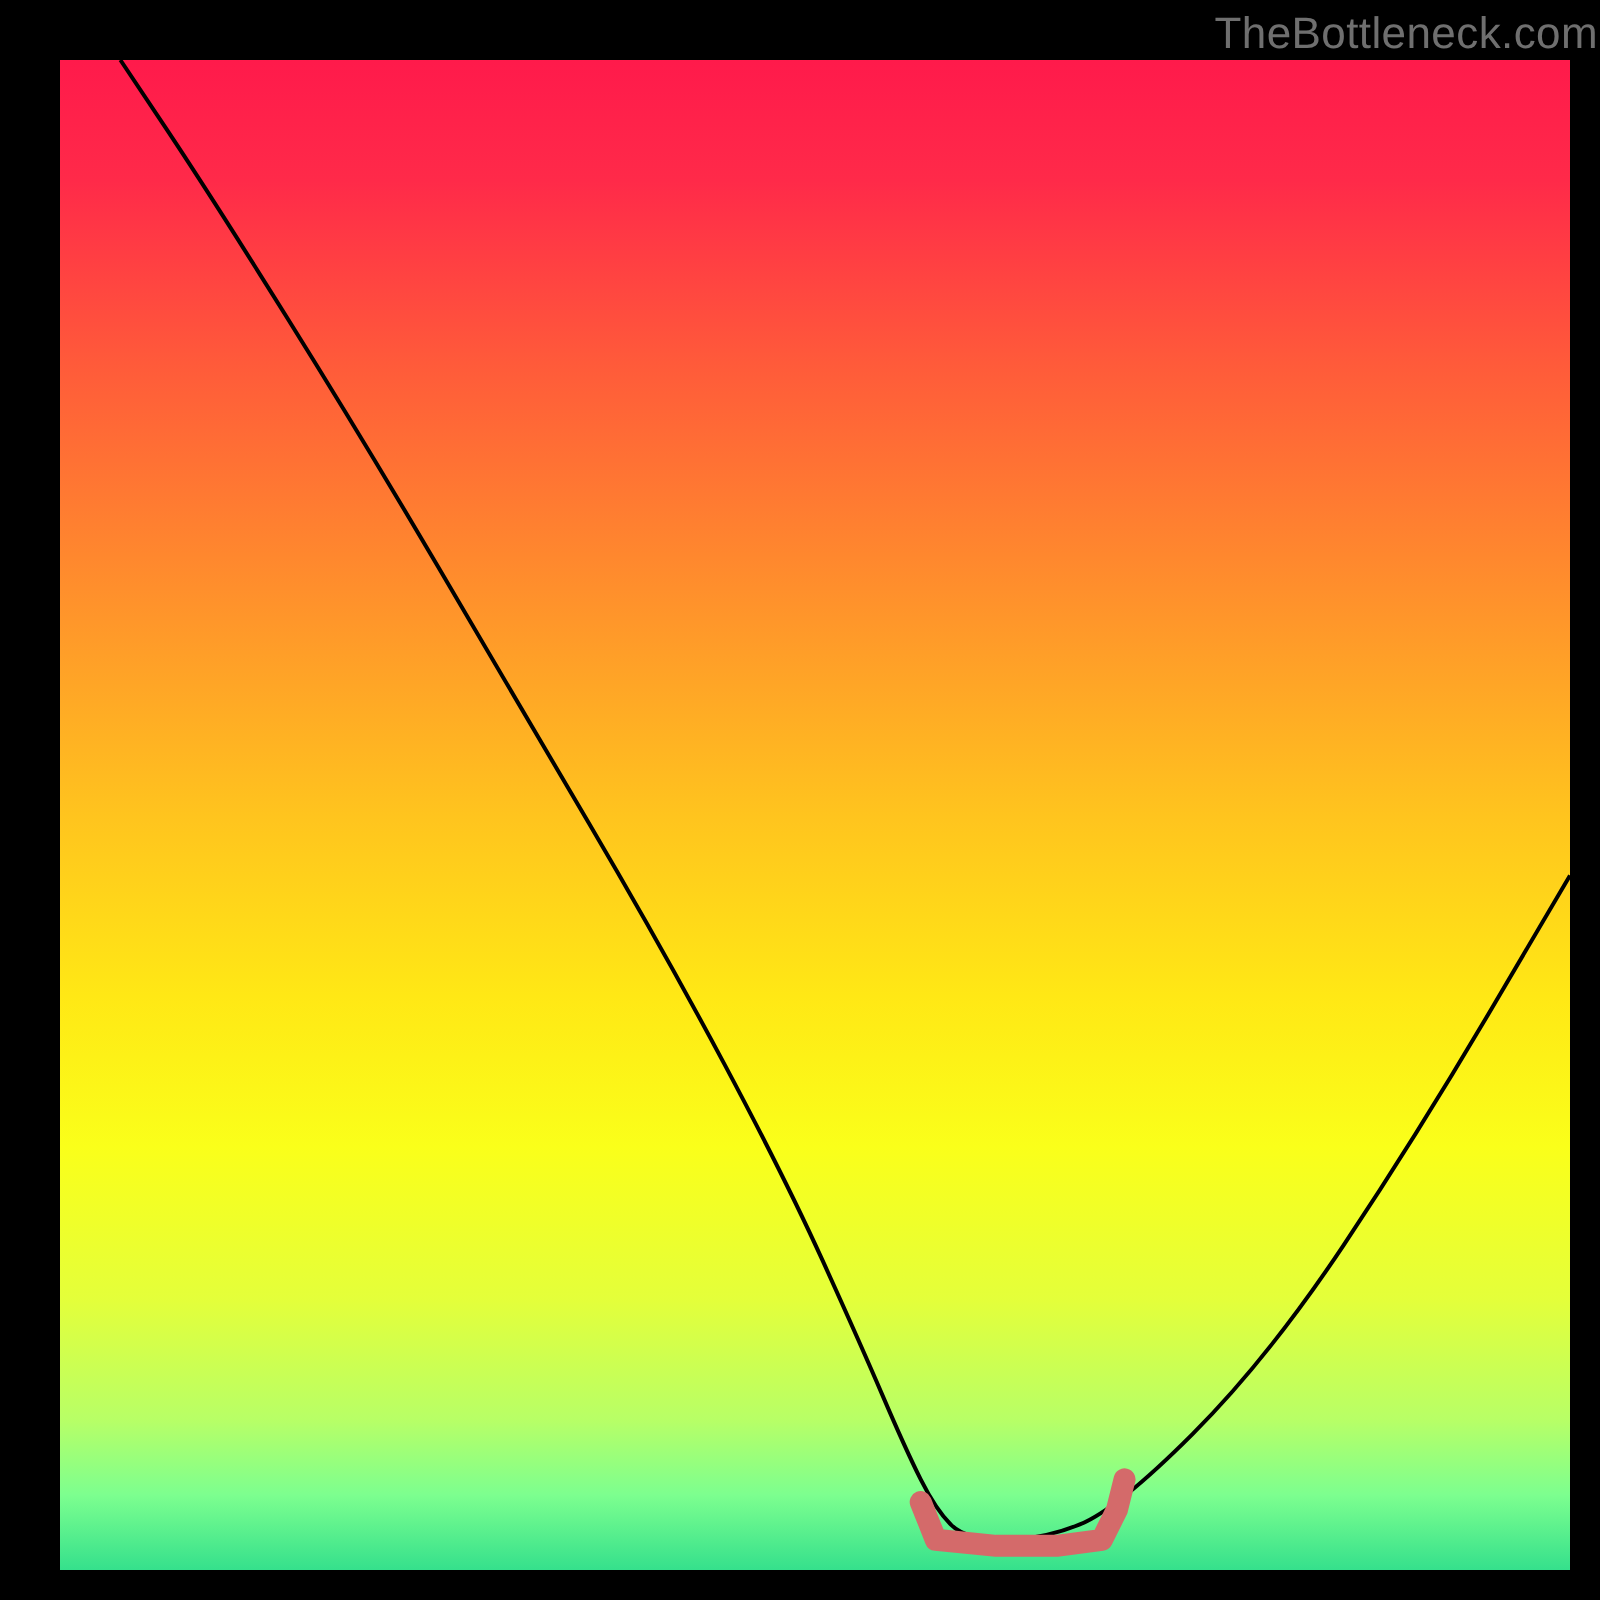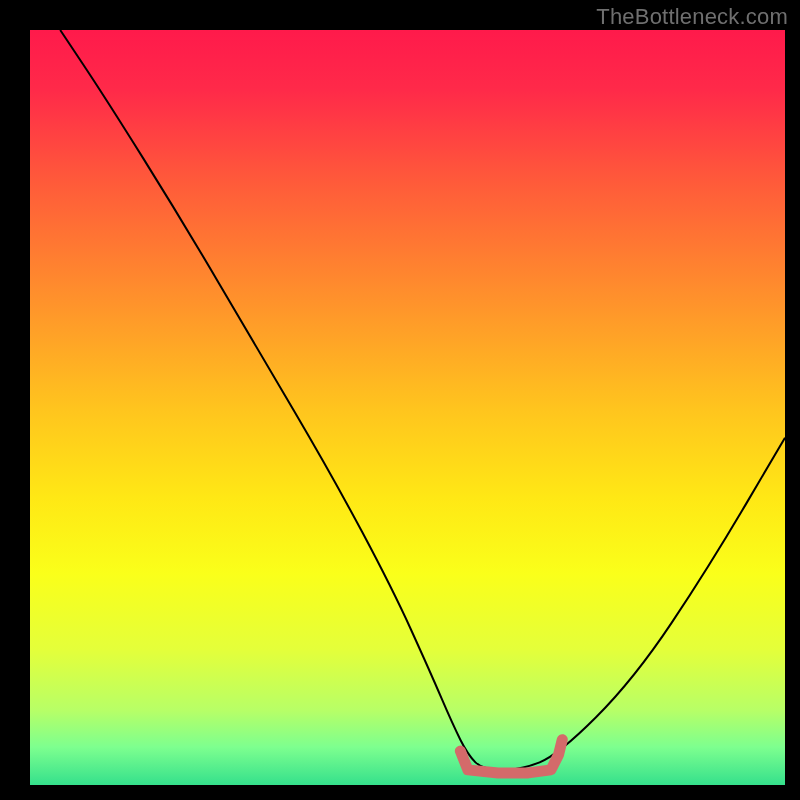--- a/index.html
+++ b/index.html
@@ -14,21 +14,21 @@
   .frame {
     position: absolute;
     left: 0;
     top: 0;
     width: 800px;
     height: 800px;
   }
   .watermark {
     position: absolute;
     top: 4px;
-    right: 12px;
+    right: 1px;
     color: #6f6f6f;
     font-size: 22px;
     font-weight: 400;
     letter-spacing: 0.2px;
   }
 </style>
 </head>
 <body>
 
 <div class="frame">

